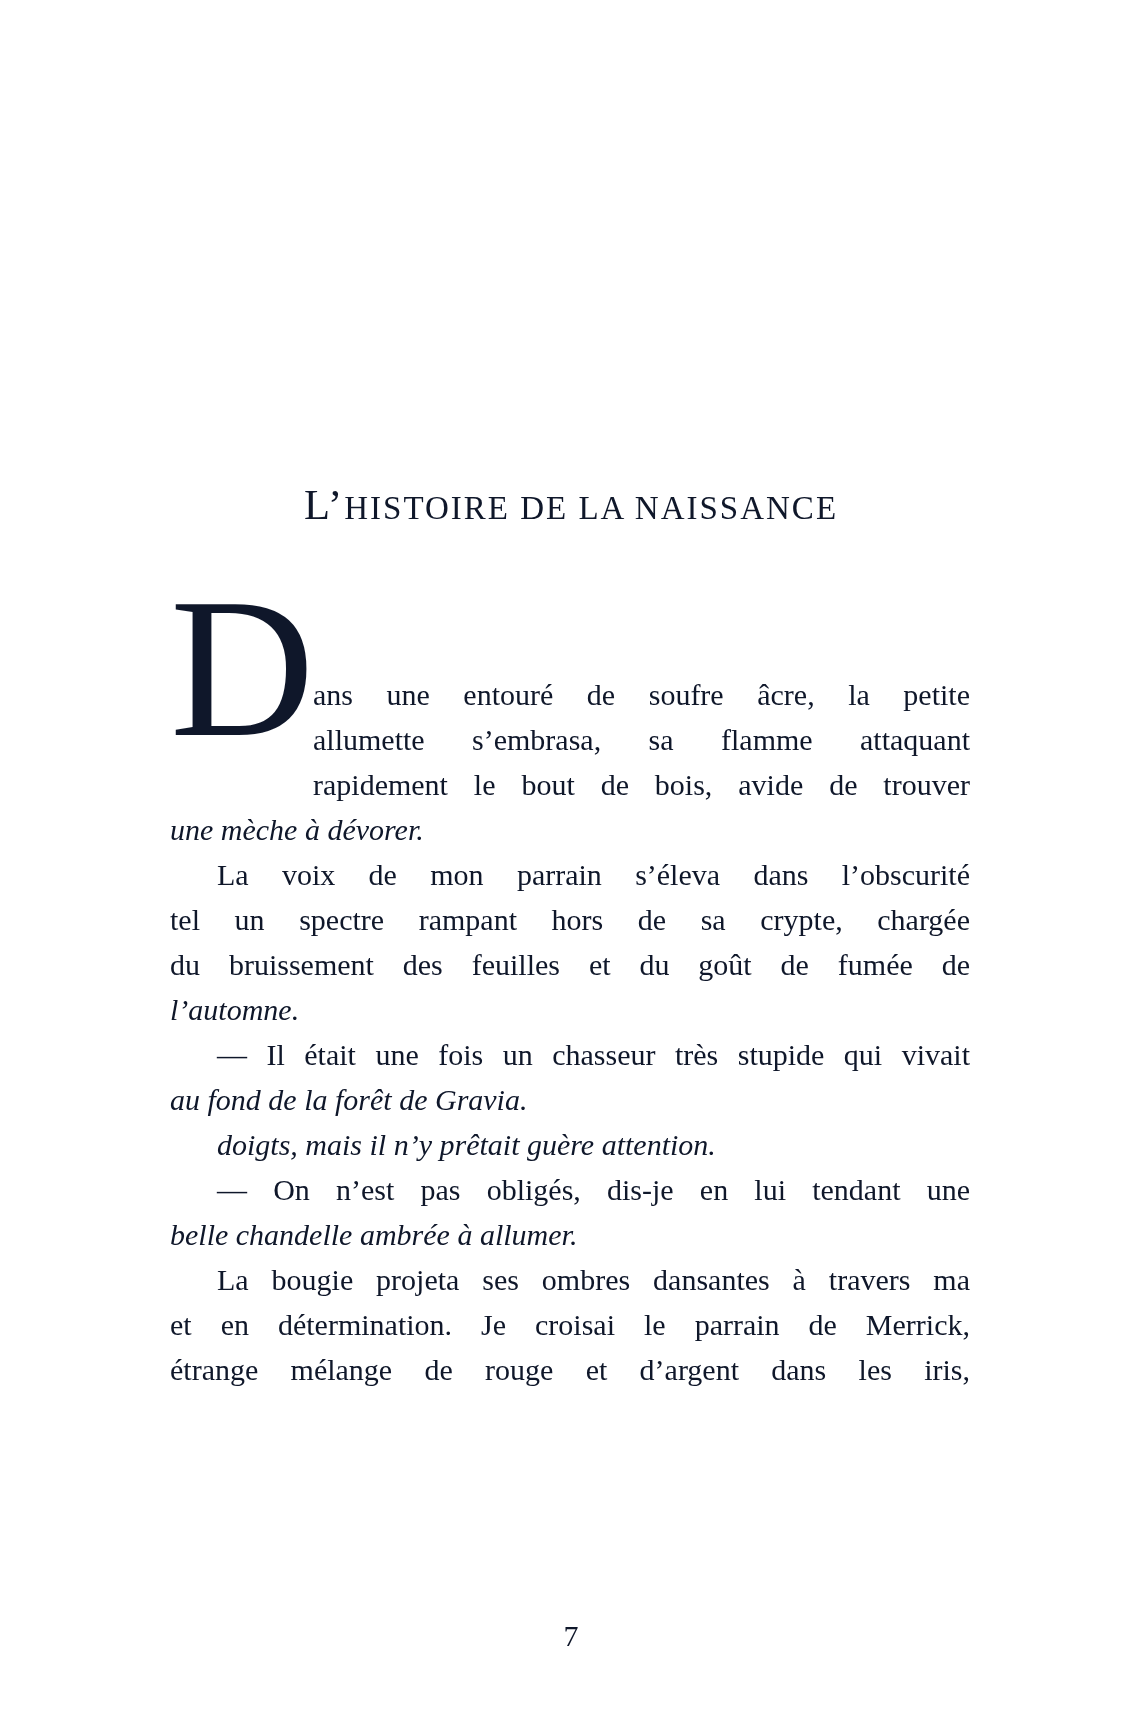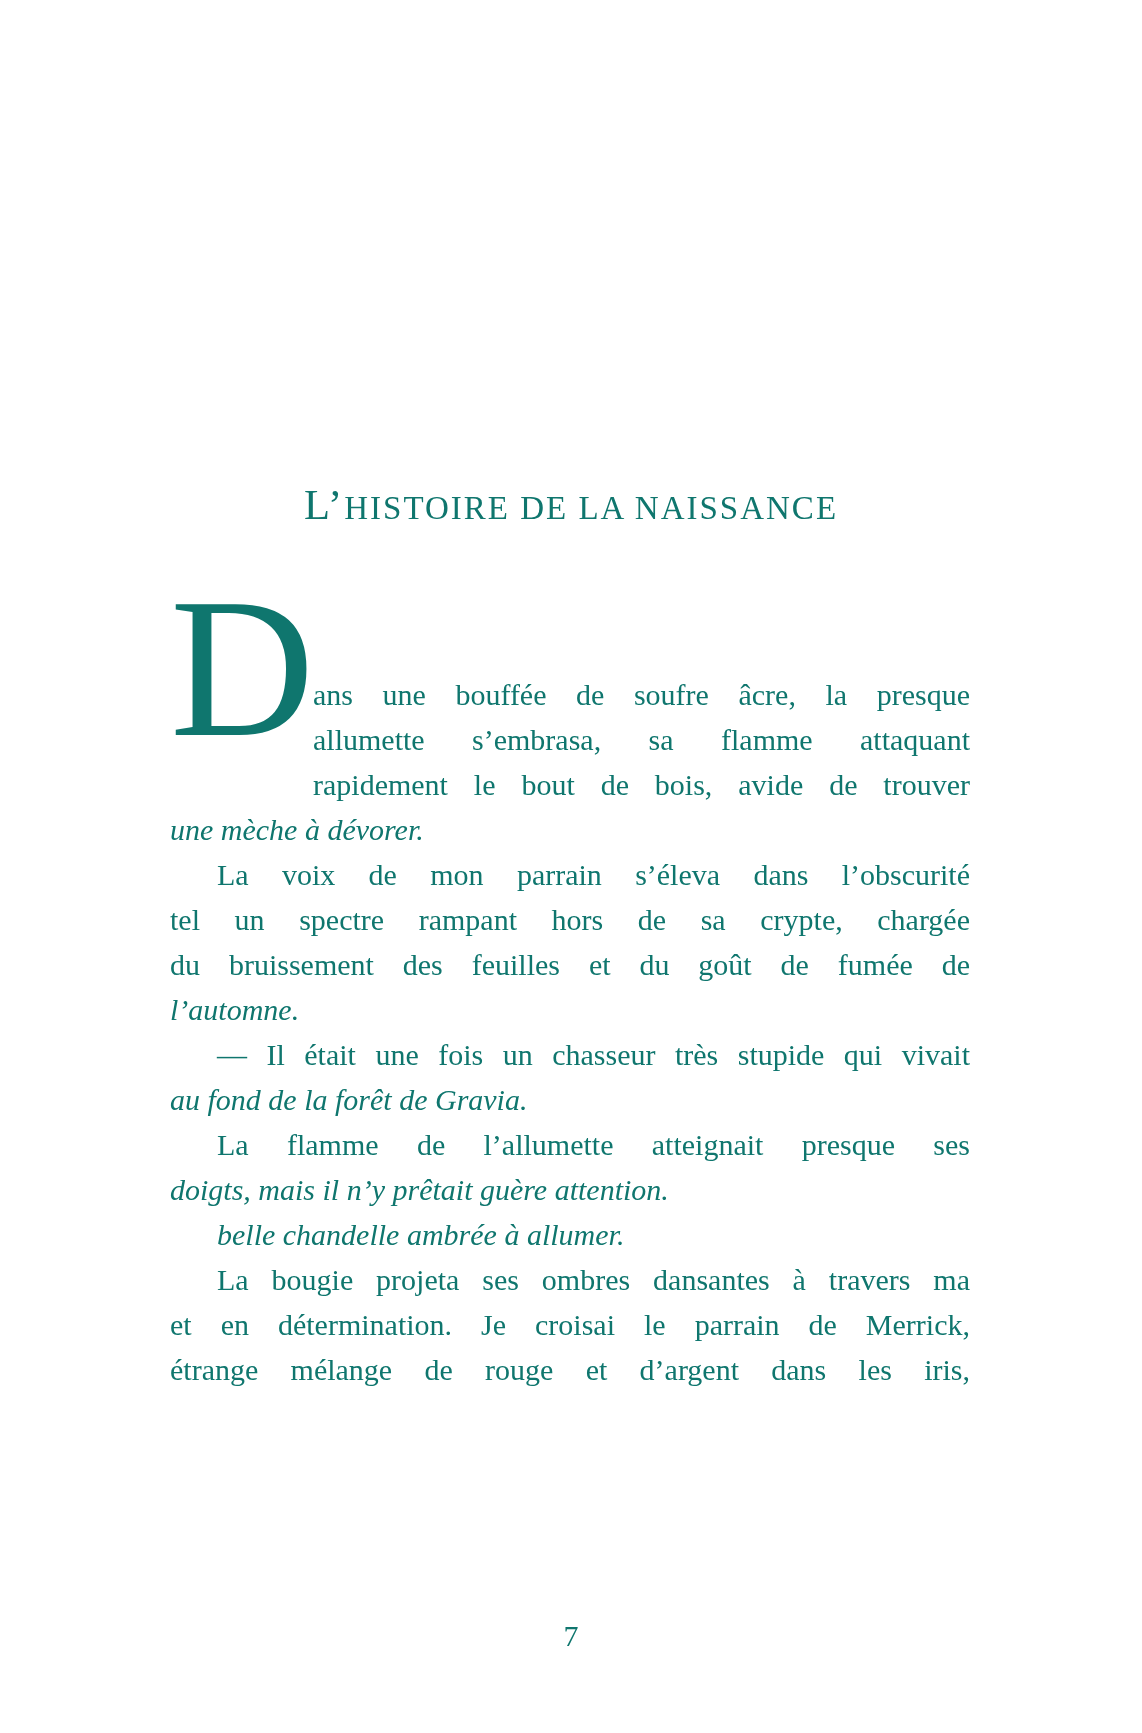--- a/index.html
+++ b/index.html
@@ -6,21 +6,21 @@
   html, body {
     margin: 0;
     padding: 0;
     background: #ffffff;
   }
   .page {
     position: relative;
     width: 1142px;
     height: 1733px;
     background: #ffffff;
-    color: #0f766e;
+    color: #0f172a;
     font-family: "Liberation Serif", "DejaVu Serif", serif;
     overflow: hidden;
   }
   
   .chapter-title {
     position: absolute;
     top: 484px;
     left: 0;
     width: 100%;
     margin: 0;
@@ -86,40 +86,40 @@
 </style>
 </head>
 <body>
 
 <div class="page">
   <h1 class="chapter-title">L’HISTOIRE DE LA NAISSANCE</h1>
 
   <main class="body-text">
       <div class="paragraph dropcap">
         <div class="dropcap-box"><span class="dropcap-letter">D</span></div>
-        <div class="line justified">ans une bouffée de soufre âcre, la presque</div>
+        <div class="line justified">ans une entouré de soufre âcre, la petite</div>
         <div class="line justified">allumette s’embrasa, sa flamme attaquant</div>
         <div class="line justified">rapidement le bout de bois, avide de trouver</div>
         <div class="line plain">une mèche à dévorer.</div>
       </div>
       <div class="paragraph indent">
         <div class="line justified">La voix de mon parrain s’éleva dans l’obscurité</div>
         <div class="line justified">tel un spectre rampant hors de sa crypte, chargée</div>
         <div class="line justified">du bruissement des feuilles et du goût de fumée de</div>
         <div class="line plain">l’automne.</div>
       </div>
       <div class="paragraph indent">
         <div class="line justified">— Il était une fois un chasseur très stupide qui vivait</div>
         <div class="line plain">au fond de la forêt de Gravia.</div>
       </div>
       <div class="paragraph indent">
-        <div class="line justified">La flamme de l’allumette atteignait presque ses</div>
         <div class="line plain">doigts, mais il n’y prêtait guère attention.</div>
       </div>
       <div class="paragraph indent">
+        <div class="line justified">— On n’est pas obligés, dis-je en lui tendant une</div>
         <div class="line plain">belle chandelle ambrée à allumer.</div>
       </div>
       <div class="paragraph indent">
         <div class="line justified">La bougie projeta ses ombres dansantes à travers ma</div>
         <div class="line justified">et en détermination. Je croisai le parrain de Merrick,</div>
         <div class="line justified">étrange mélange de rouge et d’argent dans les iris,</div>
       </div>
     </main>
 
   <div class="page-number">7</div>

